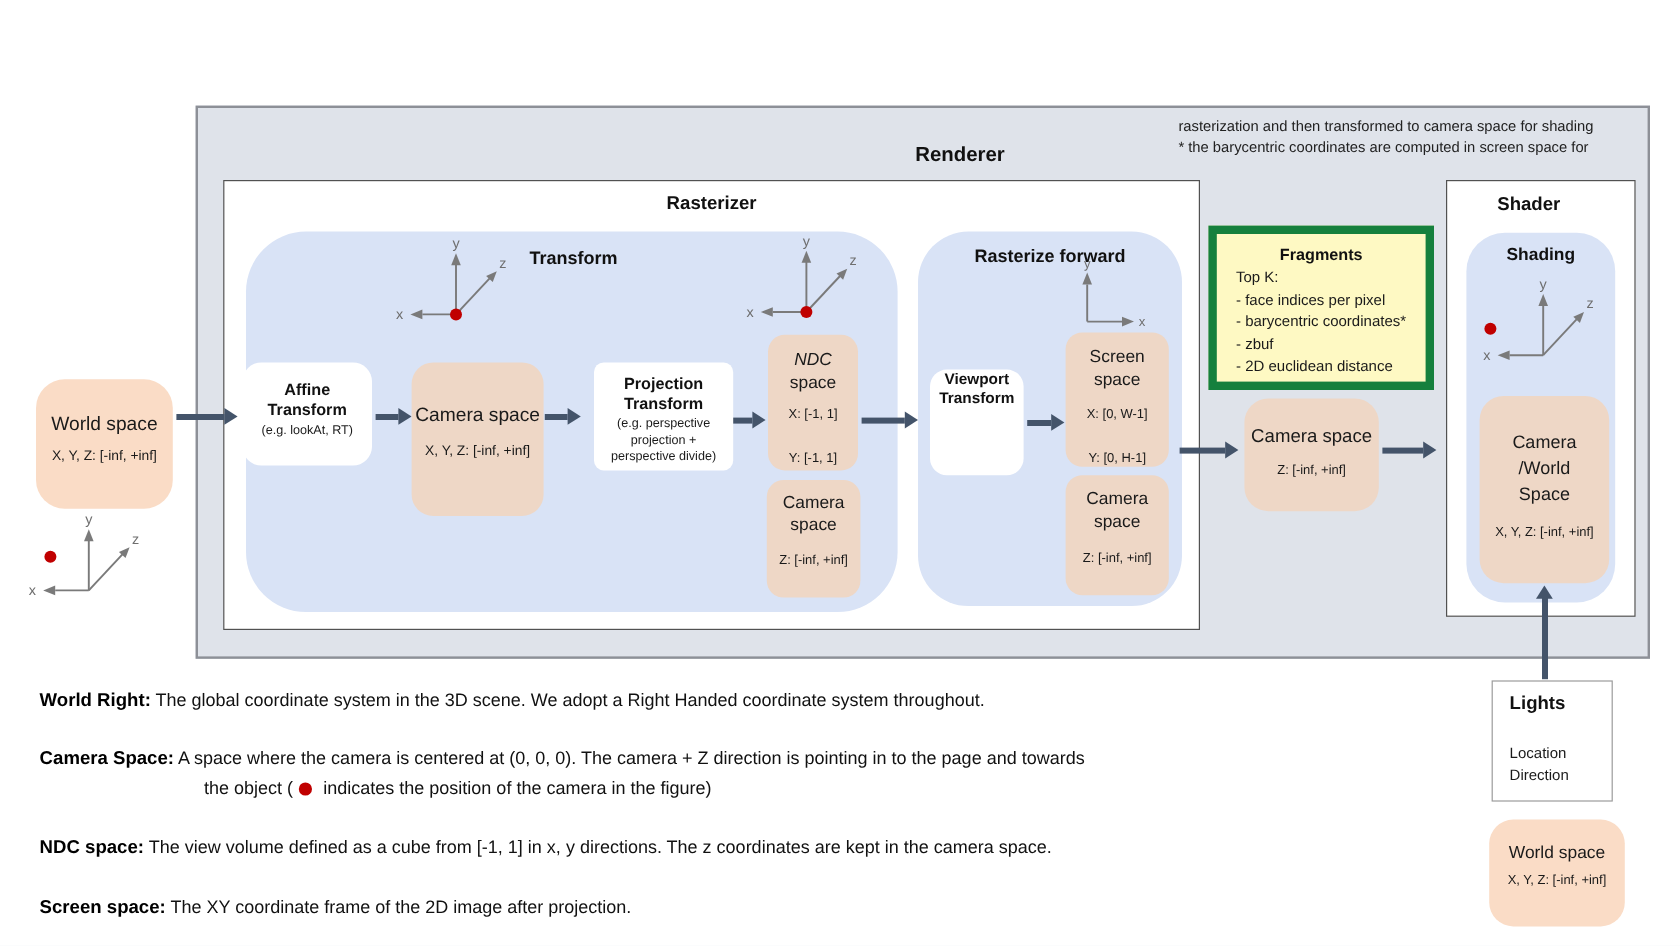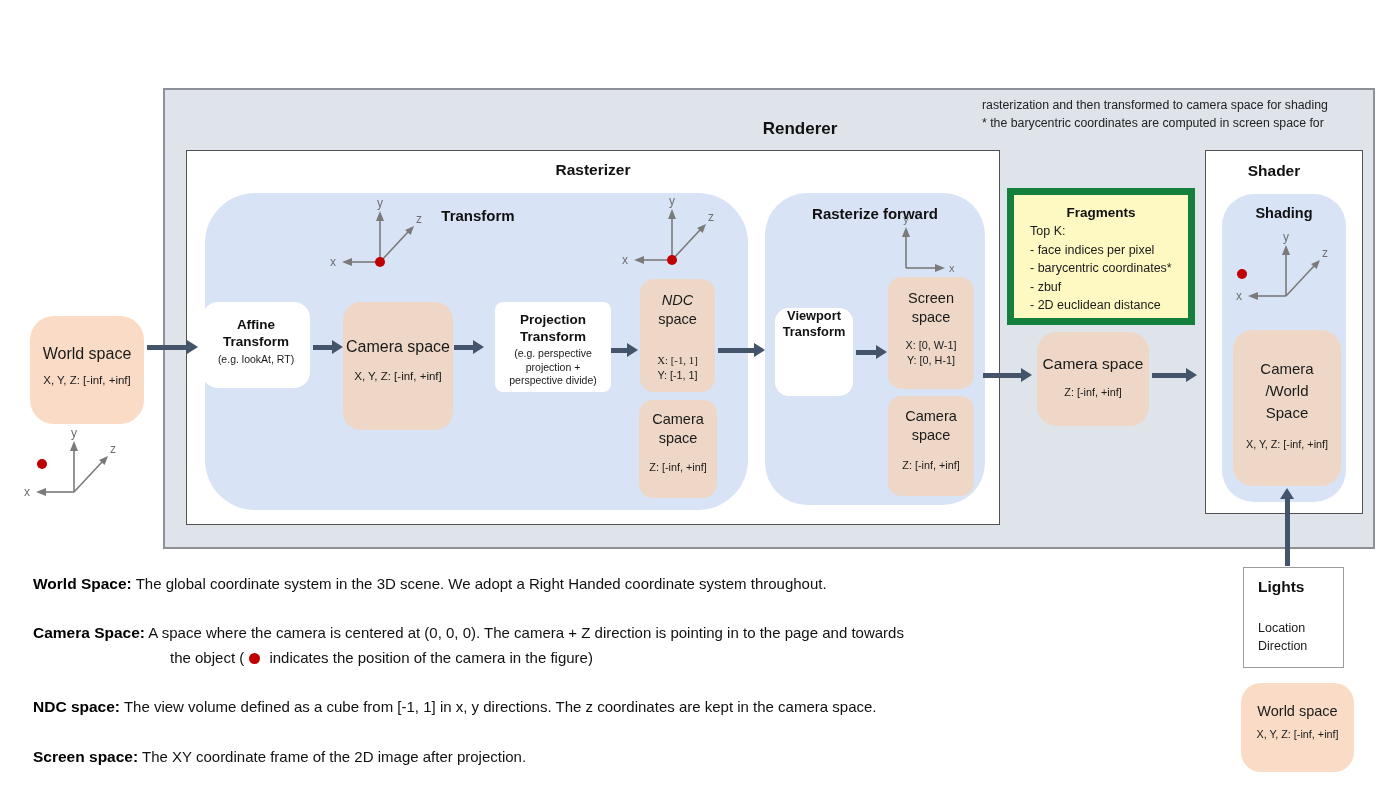--- a/index.html
+++ b/index.html
@@ -18,21 +18,21 @@
   
   .t-bold{font-weight:bold;color:#111;}
   .title17{font-weight:bold;font-size:17px;color:#111;margin-top:16px;}
   .title15{font-weight:bold;font-size:15.5px;color:#111;}
   .title14{font-weight:bold;font-size:14.5px;color:#111;}
   .list12{font-size:12.5px;line-height:18px;}
   .note{font-size:12.3px;line-height:17.5px;color:#222;}
   .box-name{font-size:16px;}
   .box-name-sm{font-size:14.5px;line-height:19px;}
   .range{font-size:11.5px;}
-  .range-sm{font-size:10.8px;}
+  .range-sm{font-size:10.8px;margin-top:22px;}
   
   .arrow-r{position:absolute;height:5px;background:#44546a;}
   .arrow-r::after{content:"";position:absolute;left:100%;top:-4.8px;
     border-left:11px solid #44546a;border-top:7.3px solid transparent;border-bottom:7.3px solid transparent;}
   .arrow-u{position:absolute;width:5px;background:#44546a;}
   .arrow-u::before{content:"";position:absolute;top:-10px;left:-5px;
     border-bottom:11px solid #44546a;border-left:7.3px solid transparent;border-right:7.3px solid transparent;}
   
   .pos-inputs{left:32px;top:132px;width:114px;height:175px;padding:13px 0 0 12px;box-sizing:border-box;}
   .pos-wsl{left:30px;top:316px;width:114px;height:108px;border-radius:24px;}
@@ -215,21 +215,21 @@
     <div class="card-name" style="padding-top:9px;">Projection</div>
     <div class="card-name">Transform</div>
     <div class="sub-note" style="margin-top:2px;">(e.g. perspective</div>
     <div class="sub-note">projection +</div>
     <div class="sub-note">perspective divide)</div>
   </div>
 
   <div class="abs peach pos-ndc center">
     <div class="box-name-sm" style="padding-top:12px;font-style:italic;">NDC</div>
     <div class="box-name-sm">space</div>
-    <div class="range-sm" style="margin-top:24px;line-height:15px;font-family:Liberation Serif, serif;">X: [-1, 1]</div>
+    <div class="range-sm" style="margin-top:9px;line-height:15px;">X: [-1, 1]</div>
     <div class="range-sm" style="line-height:15px;">Y: [-1, 1]</div>
   </div>
 
   <div class="abs peach pos-cs2 center">
     <div class="box-name-sm" style="padding-top:10px;">Camera</div>
     <div class="box-name-sm">space</div>
     <div class="range-sm" style="margin-top:13px;">Z: [-inf, +inf]</div>
   </div>
 
   <div class="abs pos-viewport" style="background:#fff;">
@@ -281,21 +281,21 @@
     <div class="list12">Location</div>
     <div class="list12">Direction</div>
   </div>
 
   <div class="abs peach-bright pos-wsr center">
     <div class="box-name" style="padding-top:20px;font-size:14.5px;">World space</div>
     <div class="range-sm" style="margin-top:9px;">X, Y, Z: [-inf, +inf]</div>
   </div>
 
   <div class="abs defs" style="top:571px;width:1150px;">
-    <span class="def-term">World Space:</span><span> The global coordinate system in the 3D scene. We adopt a Right Handed coordinate system throughout.</span>
+    <span class="def-term">World Right:</span><span> The global coordinate system in the 3D scene. We adopt a Right Handed coordinate system throughout.</span>
   </div>
   <div class="abs defs" style="top:620px;width:1150px;">
     <div>
       <span class="def-term">Camera Space:</span><span> A space where the camera is centered at (0, 0, 0). The camera + Z direction is pointing in to the page and towards</span>
     </div>
     <div style="margin-left:137px;">
       <span>the object (</span><span class="def-dot"></span><span> indicates the position of the camera in the figure)</span>
     </div>
   </div>
   <div class="abs defs" style="top:694px;width:1150px;">

